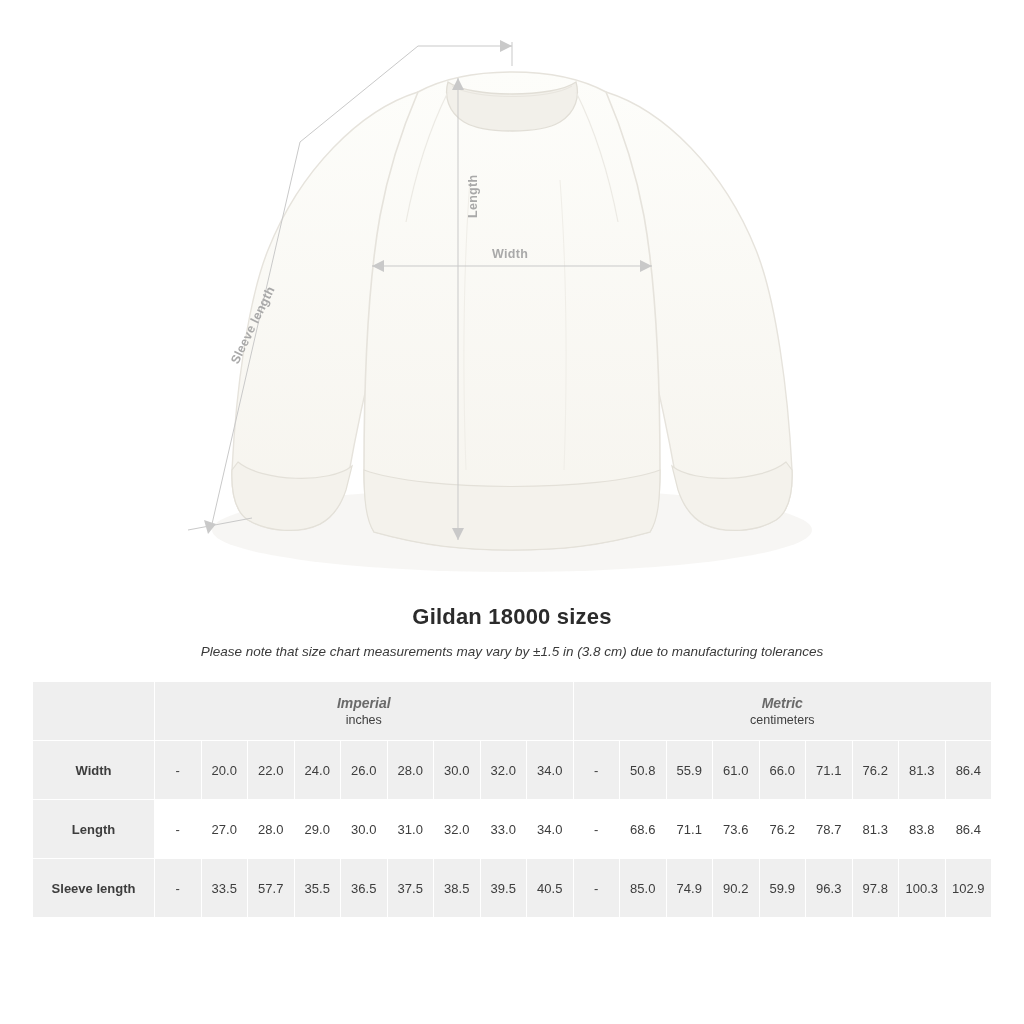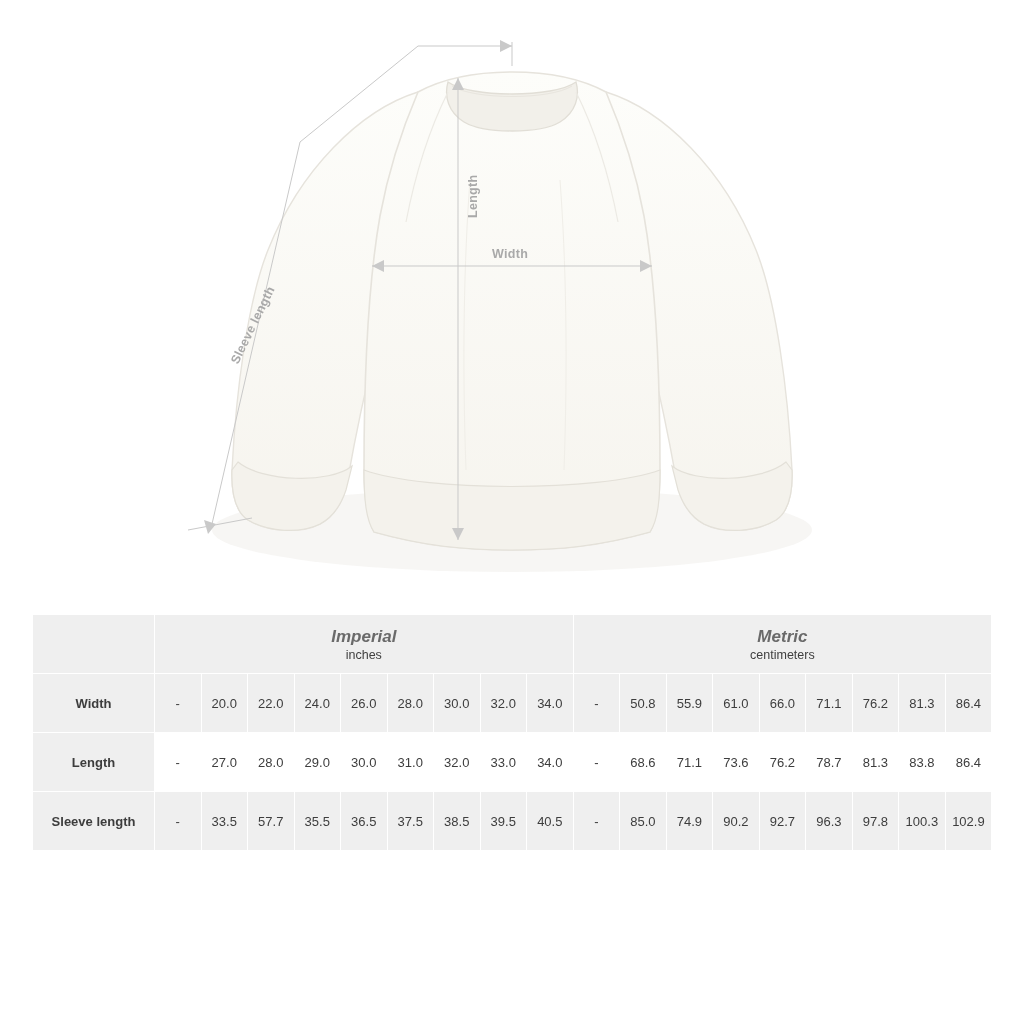--- a/index.html
+++ b/index.html
@@ -78,21 +78,21 @@
     height: 59px;
     background: #efefef;
   }
   
   .unit-cell {
     background: #efefef;
     height: 78px;
     vertical-align: middle;
   }
   .unit-name {
-    font-size: 17px;
+    font-size: 14px;
     font-weight: bold;
     font-style: italic;
     color: #6a6a6a;
     line-height: 1.25;
   }
   .unit-sub {
     font-size: 12.5px;
     color: #404040;
     font-style: normal;
     font-weight: normal;
@@ -193,20 +193,24 @@
       <polygon points="372,266 384,260 384,272" fill="#c9c9c9"></polygon>
       <polygon points="652,266 640,260 640,272" fill="#c9c9c9"></polygon>
       <polygon points="208,534 204,520 216,524" fill="#c9c9c9"></polygon>
     </svg>
 
     <div class="meas-label vertical" style="left:466px; top:218px;">Length</div>
     <div class="meas-label" style="left:492px; top:247px;">Width</div>
     <div class="meas-label sleeve" style="left:228px; top:360px;">Sleeve length</div>
   </div>
 
+  <div class="title-block">
+    <div class="chart-title">Gildan 18000 sizes</div>
+    <div class="chart-note">Please note that size chart measurements may vary by ±1.5 in (3.8 cm) due to manufacturing tolerances</div>
+  </div>
 
   <div class="table-wrap">
     <table class="size-table">
       <colgroup>
         <col style="width:122px">
         <col span="9" style="width:46.5px">
         <col span="9" style="width:46.5px">
       </colgroup>
       <tbody id="table-body">
           <tr>
@@ -270,21 +274,21 @@
             <td>35.5</td>
             <td>36.5</td>
             <td>37.5</td>
             <td>38.5</td>
             <td>39.5</td>
             <td>40.5</td>
             <td>-</td>
             <td>85.0</td>
             <td>74.9</td>
             <td>90.2</td>
-            <td>92.7</td>
+            <td>59.9</td>
             <td>96.3</td>
             <td>97.8</td>
             <td>100.3</td>
             <td>102.9</td>
           </tr>
         </tbody>
     </table>
   </div>
 
 </div>

